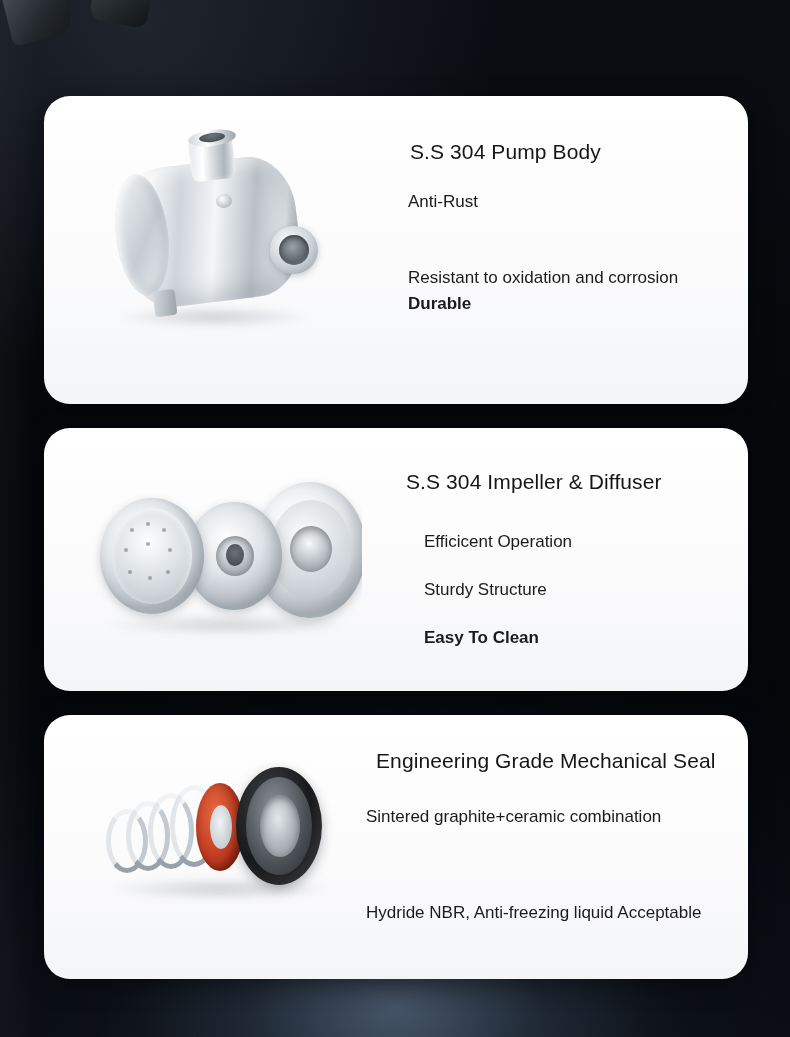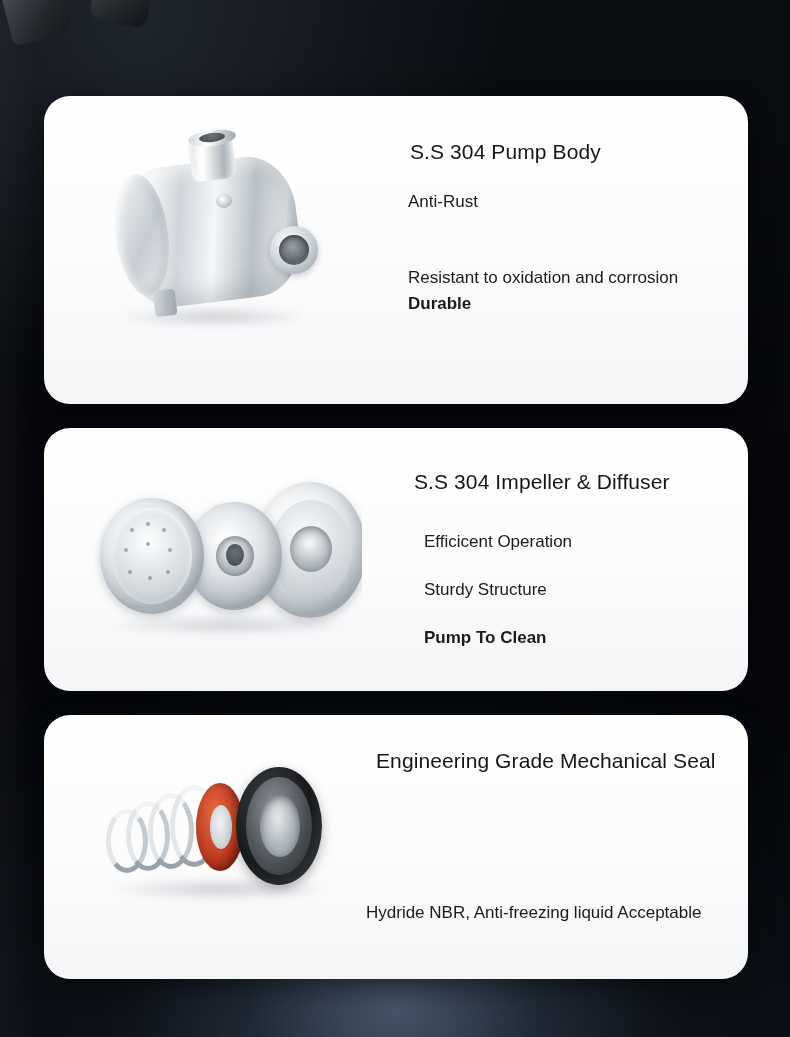--- a/index.html
+++ b/index.html
@@ -103,21 +103,21 @@
   }
   .bullet.bold { font-weight: 700; }
 
   
   .c1 .title { left: 48px; top: 44px; }
   .c1 .b1 { left: 46px; top: 96px; }
   .c1 .b2 { left: 46px; top: 132px; margin-top: 40px; }
   .c1 .b3 { left: 46px; top: 198px; text-align: center; }
 
   
-  .c2 .title { left: 52px; top: 42px; text-align: right; }
+  .c2 .title { left: 44px; top: 42px; text-align: right; }
   .c2 .b1 { left: 62px; top: 104px; }
   .c2 .b2 { left: 62px; top: 152px; }
   .c2 .b3 { left: 62px; top: 200px; }
 
   
   .c3 .title { left: 14px; top: 34px; font-size: 21px; }
   .c3 .b1 { left: 4px; top: 92px; font-size: 17px; }
   .c3 .b2 { left: 4px; top: 140px; font-size: 17px; }
   .c3 .b3 { left: 4px; top: 188px; font-size: 17px; }
 
@@ -394,38 +394,39 @@
         <div class="imp-dot" style="left:74px;  top:72px;"></div>
         <div class="imp-dot" style="left:34px;  top:94px;"></div>
         <div class="imp-dot" style="left:54px;  top:100px;"></div>
         <div class="imp-dot" style="left:72px;  top:94px;"></div>
       </div>
     </div>
     <div class="text-col">
       <div class="title">S.S 304 Impeller &amp; Diffuser</div>
       <div class="bullet b1">Efficicent Operation</div>
       <div class="bullet b2">Sturdy Structure</div>
-      <div class="bullet b3 bold">Pump To Clean</div>
+      <div class="bullet b3 bold">Easy To Clean</div>
     </div>
   </div>
 
   <div class="card c3">
     <div class="figure">
       <div class="seal">
         <div class="seal-shadow"></div>
         <div class="spring sp1"></div>
         <div class="spring sp2"></div>
         <div class="spring sp3"></div>
         <div class="spring sp4"></div>
         <div class="seal-red"></div>
         <div class="seal-red-bore"></div>
         <div class="seal-ring-outer"></div>
         <div class="seal-ring-mid"></div>
         <div class="seal-ring-bore"></div>
       </div>
     </div>
     <div class="text-col">
       <div class="title">Engineering Grade Mechanical Seal</div>
+      <div class="bullet b1">Sintered graphite+ceramic combination</div>
       <div class="bullet b3">Hydride NBR, Anti-freezing liquid Acceptable</div>
     </div>
   </div>
 
 </div>
 
 </body></html>

